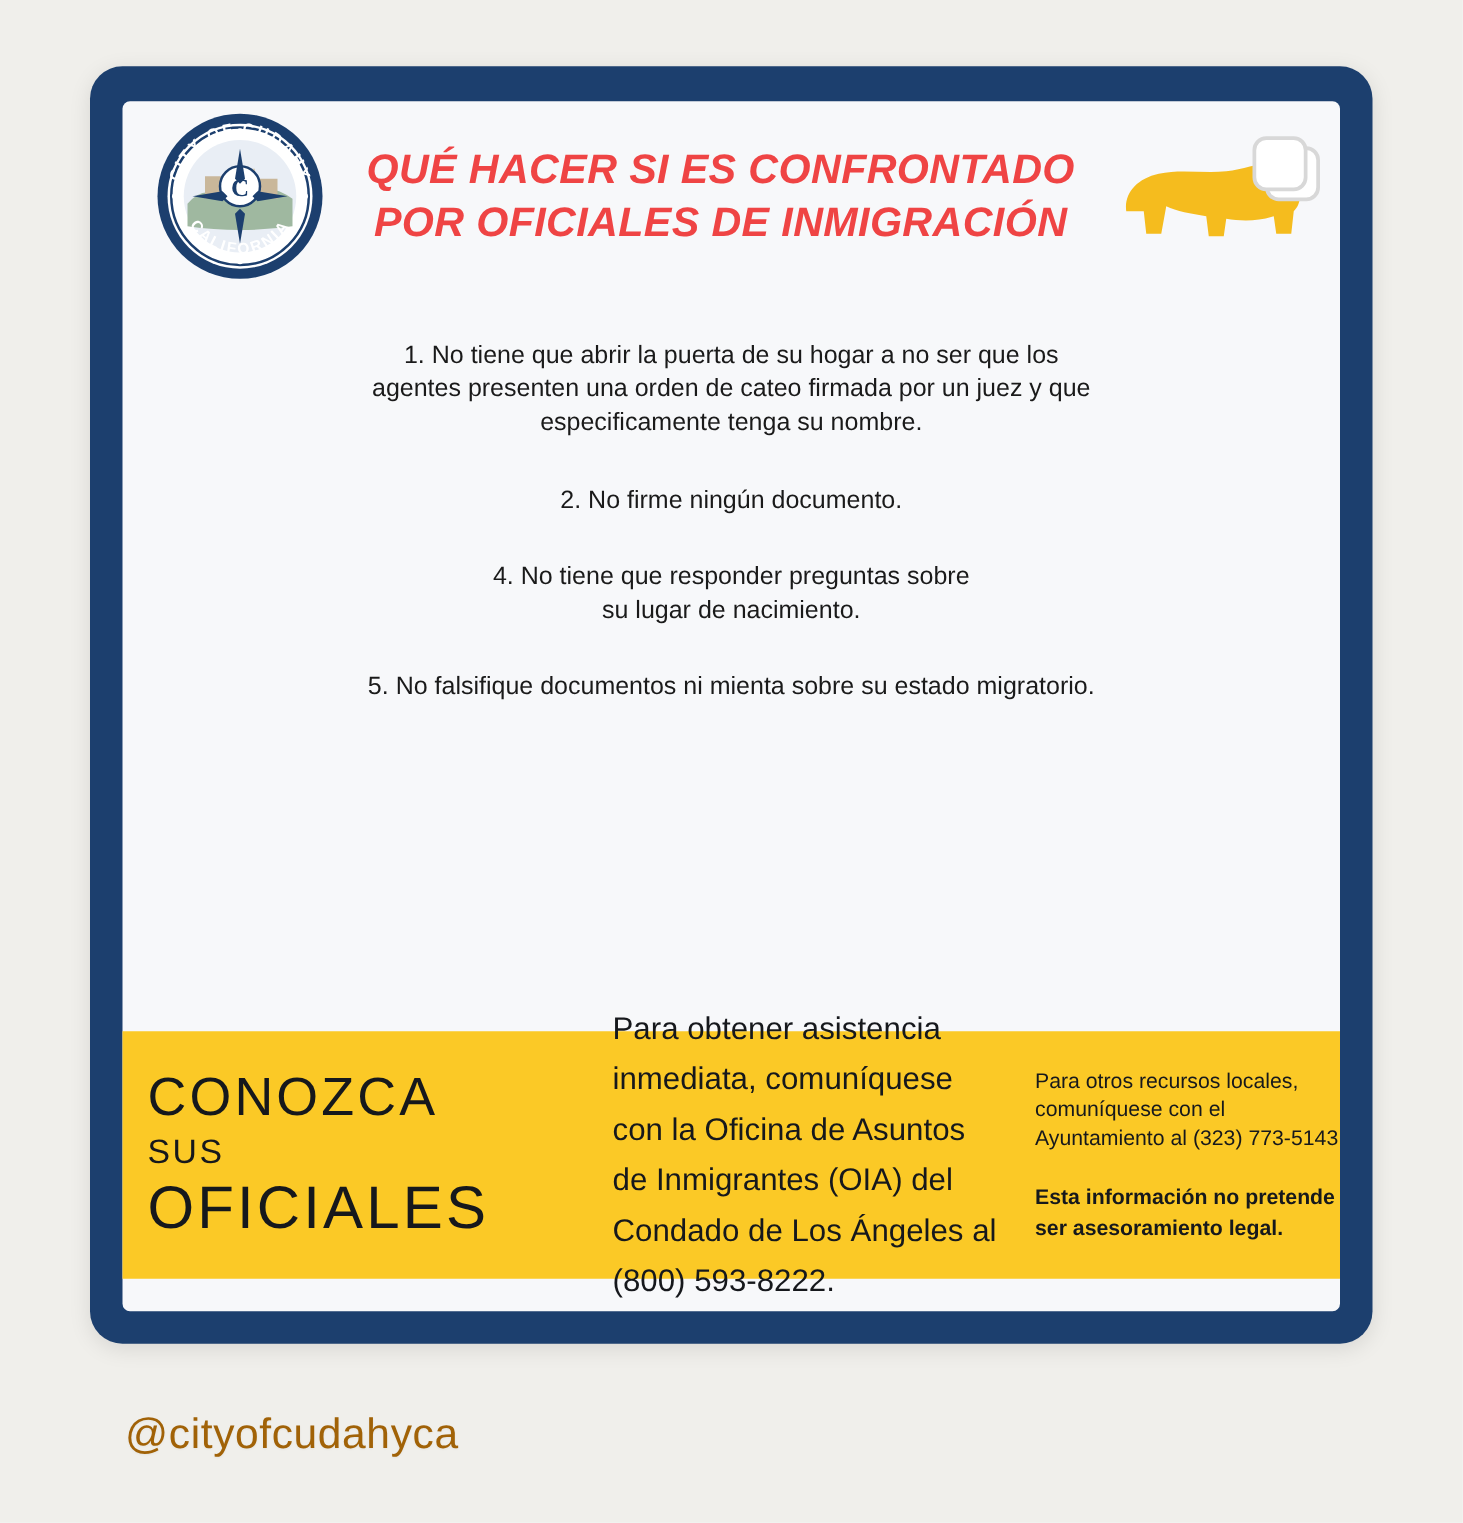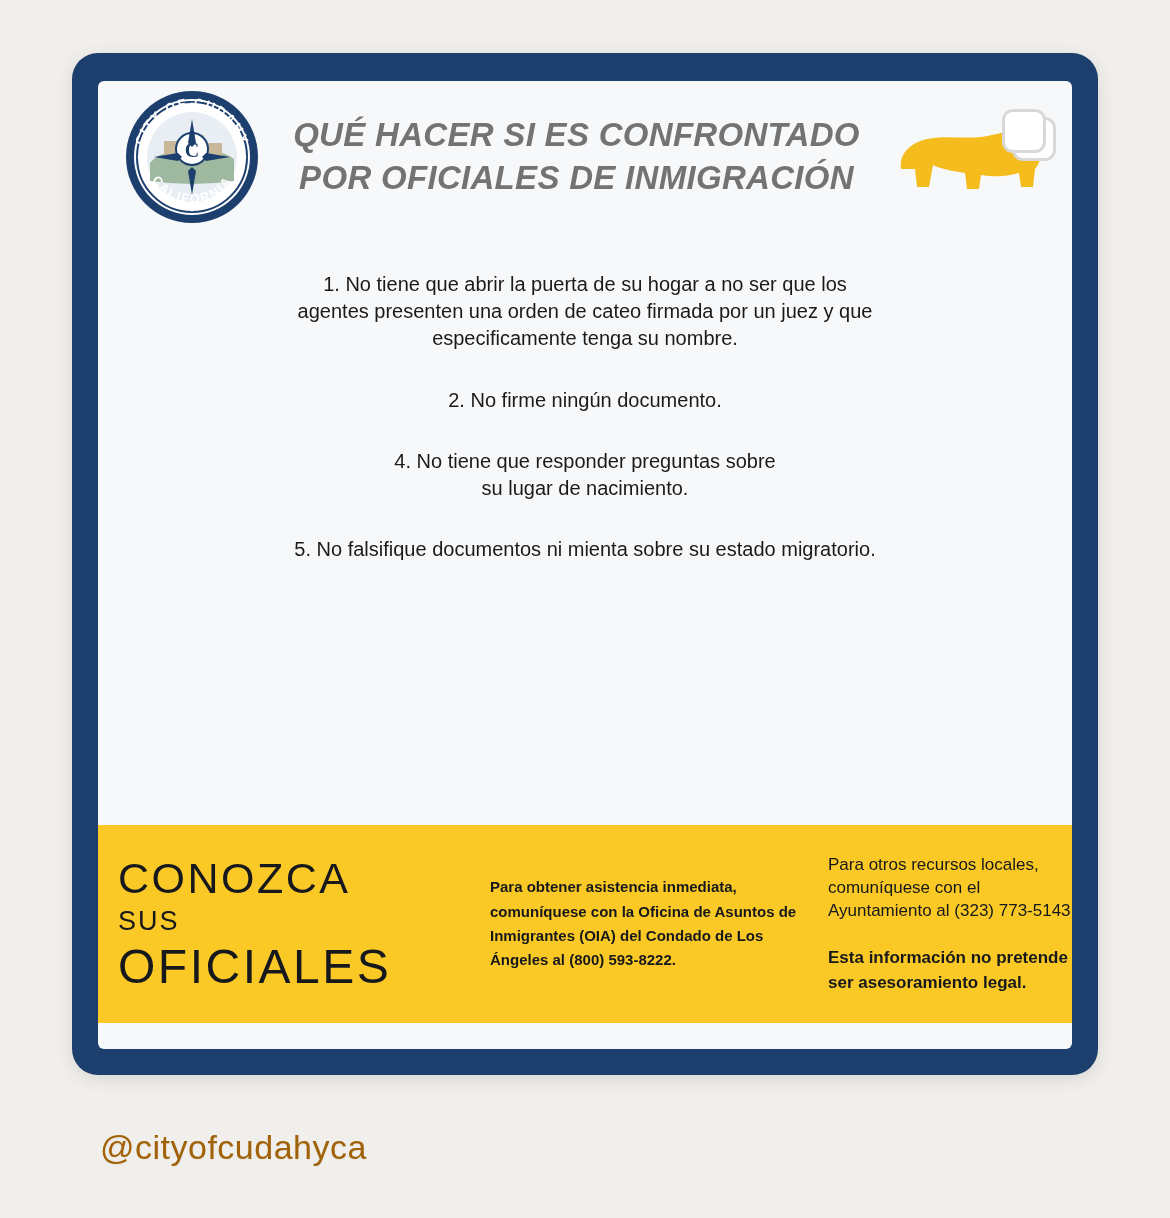--- a/index.html
+++ b/index.html
@@ -51,21 +51,21 @@
   #city-seal {
     width: 136px;
     height: 136px;
     flex: 0 0 136px;
     position: relative;
   }
 
   #header-title {
     flex: 1 1 auto;
     text-align: center;
-    color: #737373;
+    color: #ef4444;
     font-style: italic;
     font-weight: bold;
     font-size: 33px;
     line-height: 1.30;
     letter-spacing: 0.3px;
     padding: 0 6px;
   }
   #header-title .line { display: block; white-space: nowrap; }
 
   #bear-icon {
@@ -138,23 +138,23 @@
     line-height: 1.5;
   }
   #know-your-rights .kyr-3 {
     font-size: 48px;
     letter-spacing: 2.5px;
     line-height: 1.06;
   }
 
   #footer-col-left {
     flex: 0 0 316px;
-    font-size: 15px;
+    font-size: 25px;
     line-height: 1.62;
-    font-weight: bold;
+    font-weight: normal;
     color: #16181c;
     padding-right: 14px;
   }
 
   #footer-col-right {
     flex: 1 1 auto;
     font-size: 17px;
     line-height: 1.36;
     color: #16181c;
     padding-left: 8px;

